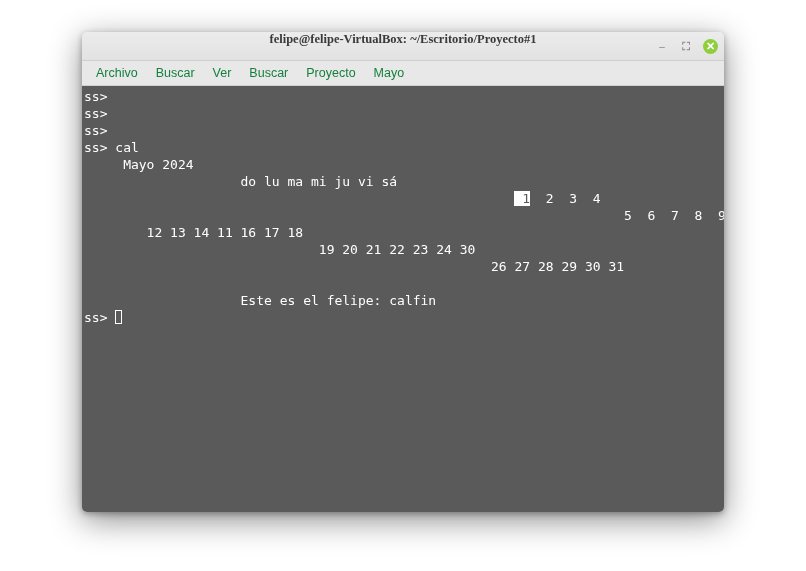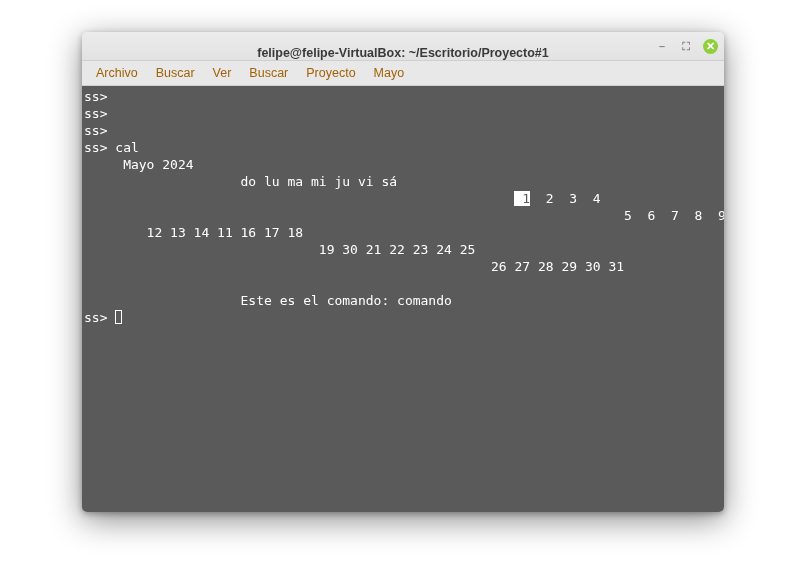--- a/index.html
+++ b/index.html
@@ -21,27 +21,28 @@
     border-radius: 5px;
     overflow: hidden;
     display: flex;
     flex-direction: column;
     background: #e8e8e8;
   }
   .titlebar {
     height: 28px;
     background: linear-gradient(#ececec,#e2e2e2);
     display: flex;
-    align-items: flex-end;
+    align-items: flex-start;
     justify-content: center;
     position: relative;
     font-size: 12.5px;
     font-weight: bold;
     color: #3a3a3a;
     border-bottom: 1px solid #cfcfcf;
+    font-family: Liberation Serif, serif;
   }
   .window-controls {
     position: absolute;
     right: 6px;
     top: 0;
     height: 100%;
     display: flex;
     align-items: center;
     gap: 10px;
   }
@@ -67,21 +68,21 @@
   }
   .menubar {
     height: 24px;
     background: #e8e8e8;
     border-bottom: 1px solid #d0d0d0;
     display: flex;
     align-items: center;
     padding: 0 6px;
     gap: 2px;
     font-size: 12.5px;
-    color: #a16207;
+    color: #15803d;
   }
   .menuitem {
     padding: 2px 8px;
     cursor: pointer;
   }
   .terminal {
     flex: 1;
     background: #5a5a5a;
     color: #ffffff;
     font-family: "DejaVu Sans Mono","Liberation Mono","Courier New",monospace;
@@ -129,20 +130,20 @@
 
   <div class="terminal"><span>ss&gt;</span>
 <span>ss&gt;</span>
 <span>ss&gt;</span>
 <span>ss&gt; cal</span>
 <span>     Mayo 2024       </span>
 <span>                    do lu ma mi ju vi sá  </span>
 <span>                                                       </span><span class="hl"> 1</span><span>  2  3  4  </span>
 <span>                                                                     5  6  7  8  9 10 11  </span>
 <span>        12 13 14 11 16 17 18  </span>
-<span>                              19 30 21 22 23 24 25  </span>
+<span>                              19 20 21 22 23 24 30  </span>
 <span>                                                    26 27 28 29 30 31  </span>
 <span>                      </span>
-<span>                    Este es el comando: comando</span>
+<span>                    Este es el felipe: calfin</span>
 <span>ss&gt; </span><span class="cursor"></span>
 </div>
 
 </div>
 
 </body></html>

